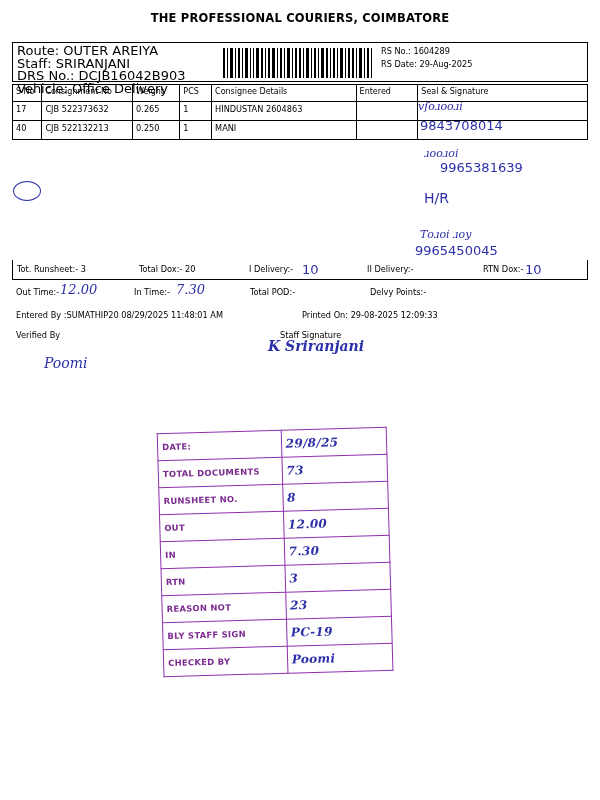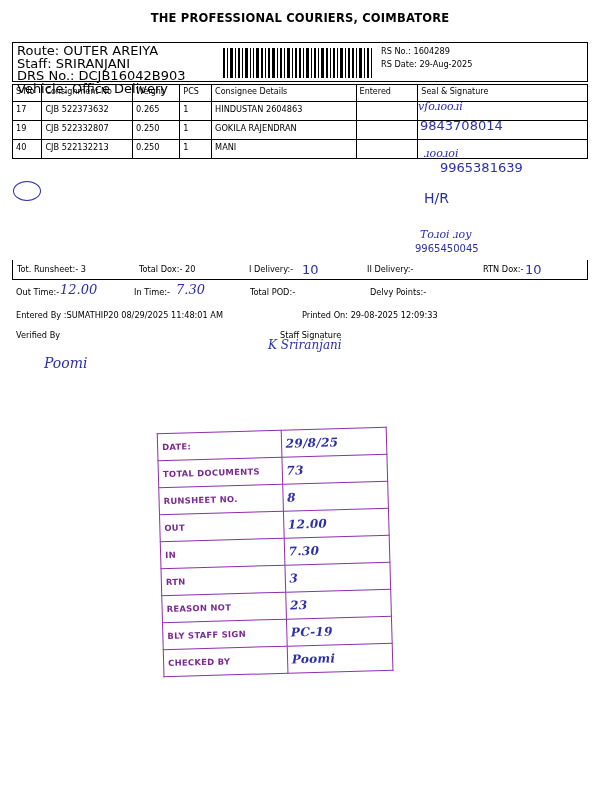--- a/index.html
+++ b/index.html
@@ -296,50 +296,41 @@
       <tr class="row-tall">
         <td>17</td>
         <td>CJB 522373632</td>
         <td>0.265</td>
         <td>1</td>
         <td>HINDUSTAN 2604863</td>
         <td></td>
         <td></td>
       </tr>
       <tr class="row-tall">
-        <td>19</td>
-        <td>CJB 522332807</td>
-        <td>0.250</td>
-        <td>1</td>
-        <td>GOKILA RAJENDRAN</td>
-        <td></td>
-        <td></td>
-      </tr>
-      <tr class="row-tall">
         <td>40</td>
         <td>CJB 522132213</td>
         <td>0.250</td>
         <td>1</td>
         <td>MANI</td>
         <td></td>
         <td></td>
       </tr>
     </tbody>
   </table>
 
   <div class="hw" style="left:418px; top:100px; font-size:11px;">vſоɹооɹі</div>
   <div class="hw-b" style="left:420px; top:118px; font-size:13px;">9843708014</div>
 
   <div class="hw" style="left:424px; top:147px; font-size:11px;">ɹооɹоі</div>
   <div class="hw-b" style="left:440px; top:160px; font-size:13px;">9965381639</div>
 
   <div class="hw-b" style="left:424px; top:190px; font-size:14px;">H/R</div>
 
   <div class="hw" style="left:420px; top:228px; font-size:11px;">Tоɹоі ɹоу</div>
-  <div class="hw-b" style="left:415px; top:243px; font-size:10px;">9965450045</div>
+  <div class="hw-b" style="left:415px; top:243px; font-size:13px;">9965450045</div>
 
   <div class="circle-19" style="left:13px; top:181px;"></div>
 
   <div class="totals-row" style="top:260px;">
     <span style="left:4px;">Tot. Runsheet:- 3</span>
     <span style="left:126px;">Total Dox:-  20</span>
     <span style="left:236px;">I Delivery:-</span>
     <span style="left:354px;">II Delivery:-</span>
     <span style="left:470px;">RTN Dox:-</span>
   </div>
@@ -357,21 +348,21 @@
 
   <div class="entered-row" style="top:310px;">
     <span style="left:4px;">Entered By :SUMATHIP20 08/29/2025 11:48:01 AM</span>
     <span style="left:290px;">Printed On: 29-08-2025 12:09:33</span>
   </div>
 
   <div class="verified-row" style="top:330px;">
     <span style="left:4px;">Verified By</span>
     <span style="left:268px;">Staff Signature</span>
   </div>
-  <div class="hw" style="left:268px; top:338px; font-size:12px;">K Sriranjani</div>
+  <div class="hw" style="left:268px; top:338px; font-size:14px;font-weight:bold;">K Sriranjani</div>
   <div class="hw" style="left:44px; top:355px; font-size:14px;">Poomi</div>
 
   <div class="stamp">
     <table class="stamp-table">
       <tbody>
           <tr>
         <td>DATE:</td>
         <td class="val"><span class="stamp-hw">29/8/25</span></td>
       </tr>
       <tr>

